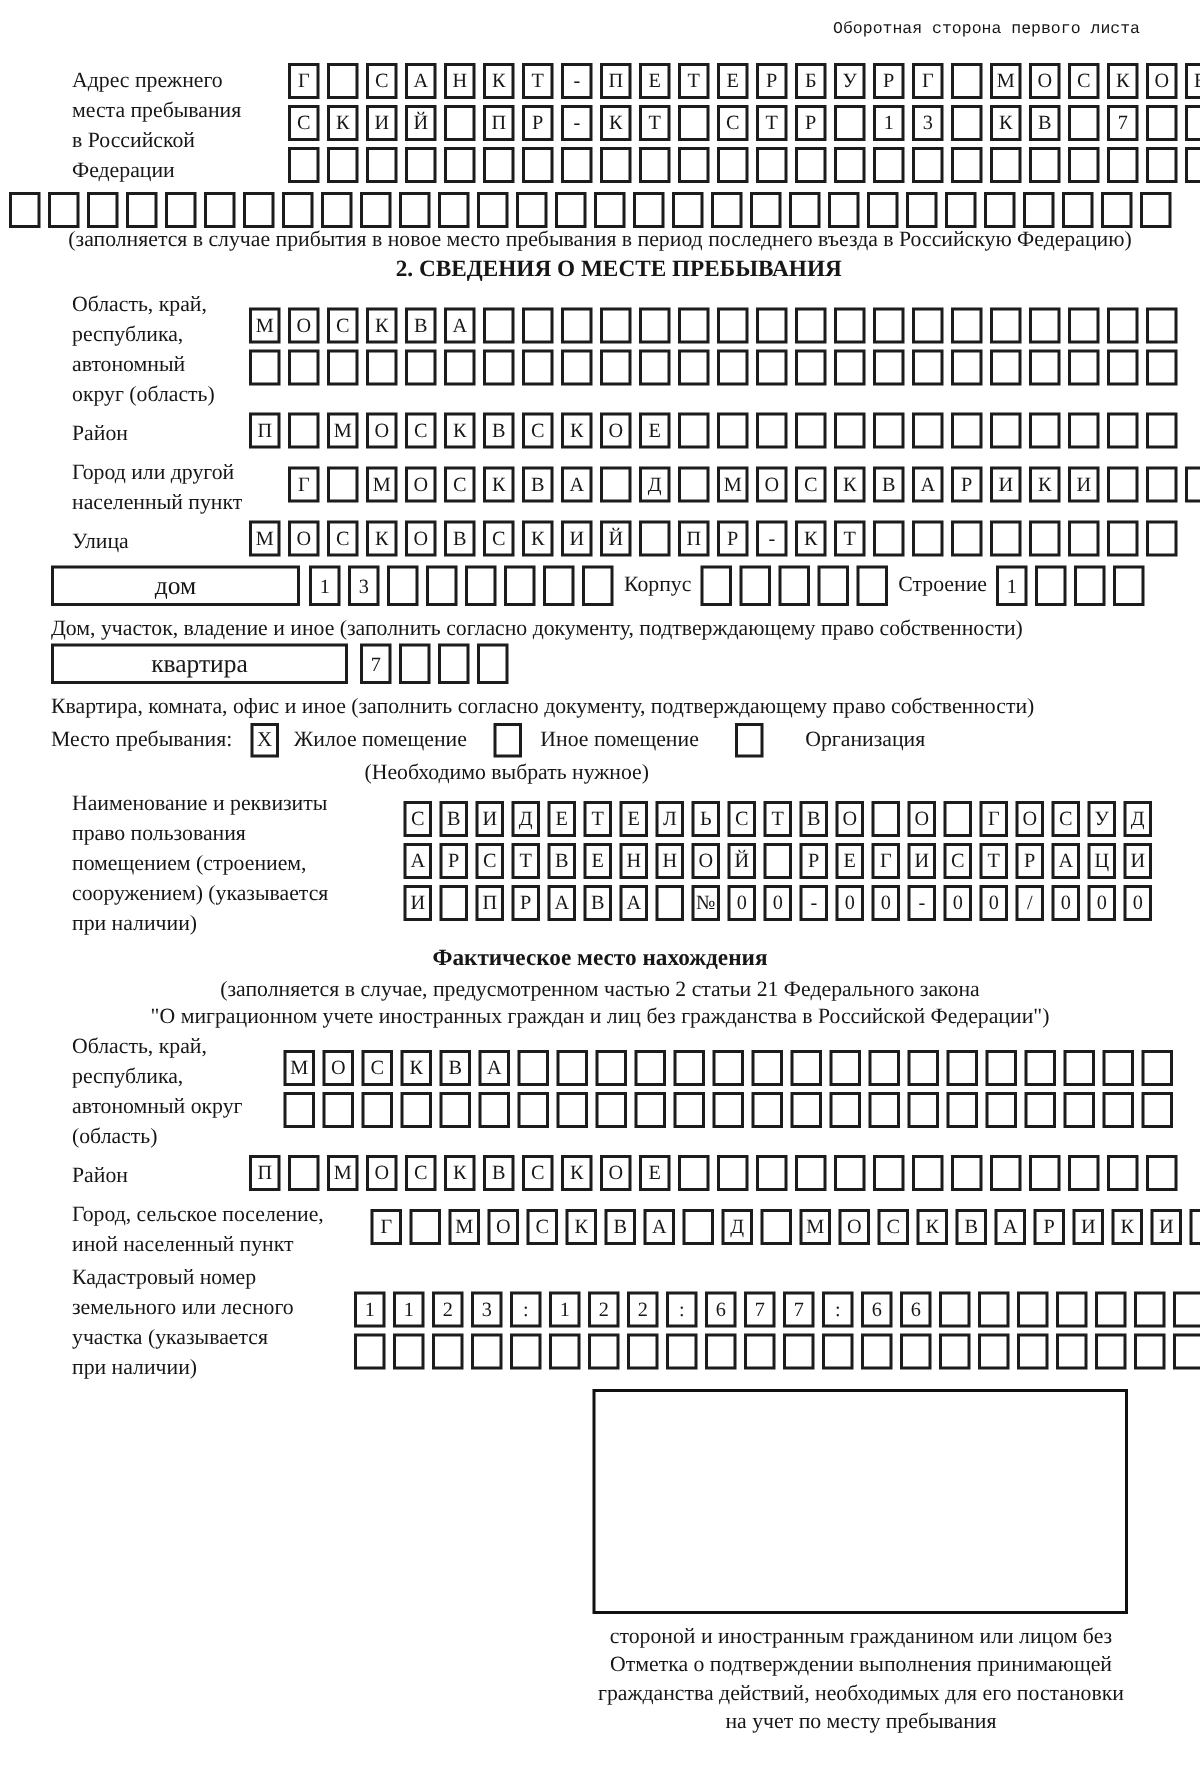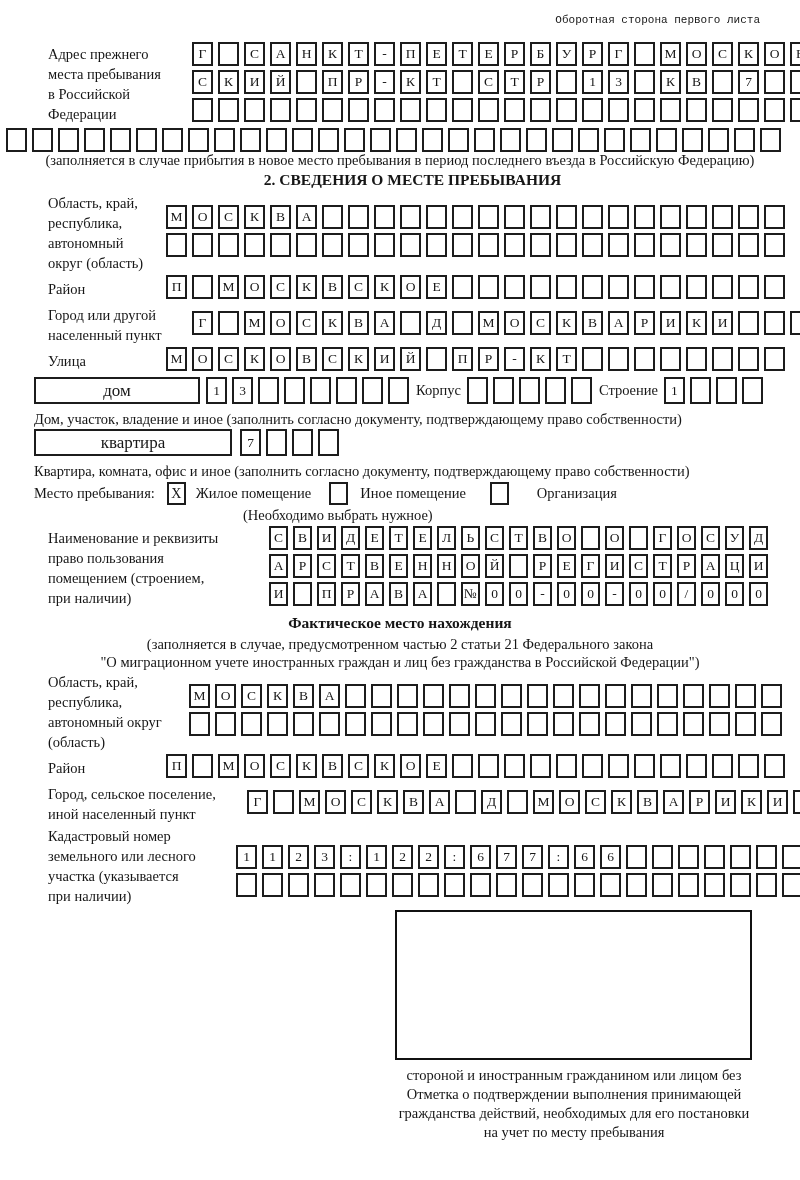--- a/index.html
+++ b/index.html
@@ -112,20 +112,21 @@
     <span class="cb" style="margin-left:24px;"></span>
     <span style="margin-left:28px;">Организация</span>
   </div>
   <div class="staynote">(Необходимо выбрать нужное)</div>
 
   <div class="flexrow">
     <div class="lbl w221">
         <div>Наименование и реквизиты</div>
         <div>право пользования</div>
         <div>помещением (строением,</div>
+        <div>сооружением) (указывается</div>
         <div>при наличии)</div>
       </div>
     <div class="docrows cells-sm">
       <div class="cell-row"><span class="cell">С</span><span class="cell">В</span><span class="cell">И</span><span class="cell">Д</span><span class="cell">Е</span><span class="cell">Т</span><span class="cell">Е</span><span class="cell">Л</span><span class="cell">Ь</span><span class="cell">С</span><span class="cell">Т</span><span class="cell">В</span><span class="cell">О</span><span class="cell"></span><span class="cell">О</span><span class="cell"></span><span class="cell">Г</span><span class="cell">О</span><span class="cell">С</span><span class="cell">У</span><span class="cell">Д</span></div>
       <div class="cell-row"><span class="cell">А</span><span class="cell">Р</span><span class="cell">С</span><span class="cell">Т</span><span class="cell">В</span><span class="cell">Е</span><span class="cell">Н</span><span class="cell">Н</span><span class="cell">О</span><span class="cell">Й</span><span class="cell"></span><span class="cell">Р</span><span class="cell">Е</span><span class="cell">Г</span><span class="cell">И</span><span class="cell">С</span><span class="cell">Т</span><span class="cell">Р</span><span class="cell">А</span><span class="cell">Ц</span><span class="cell">И</span></div>
       <div class="cell-row"><span class="cell">И</span><span class="cell"></span><span class="cell">П</span><span class="cell">Р</span><span class="cell">А</span><span class="cell">В</span><span class="cell">А</span><span class="cell"></span><span class="cell">№</span><span class="cell">0</span><span class="cell">0</span><span class="cell">-</span><span class="cell">0</span><span class="cell">0</span><span class="cell">-</span><span class="cell">0</span><span class="cell">0</span><span class="cell">/</span><span class="cell">0</span><span class="cell">0</span><span class="cell">0</span></div>
     </div>
   </div>
 
   <div class="sec-title2">Фактическое место нахождения</div>

